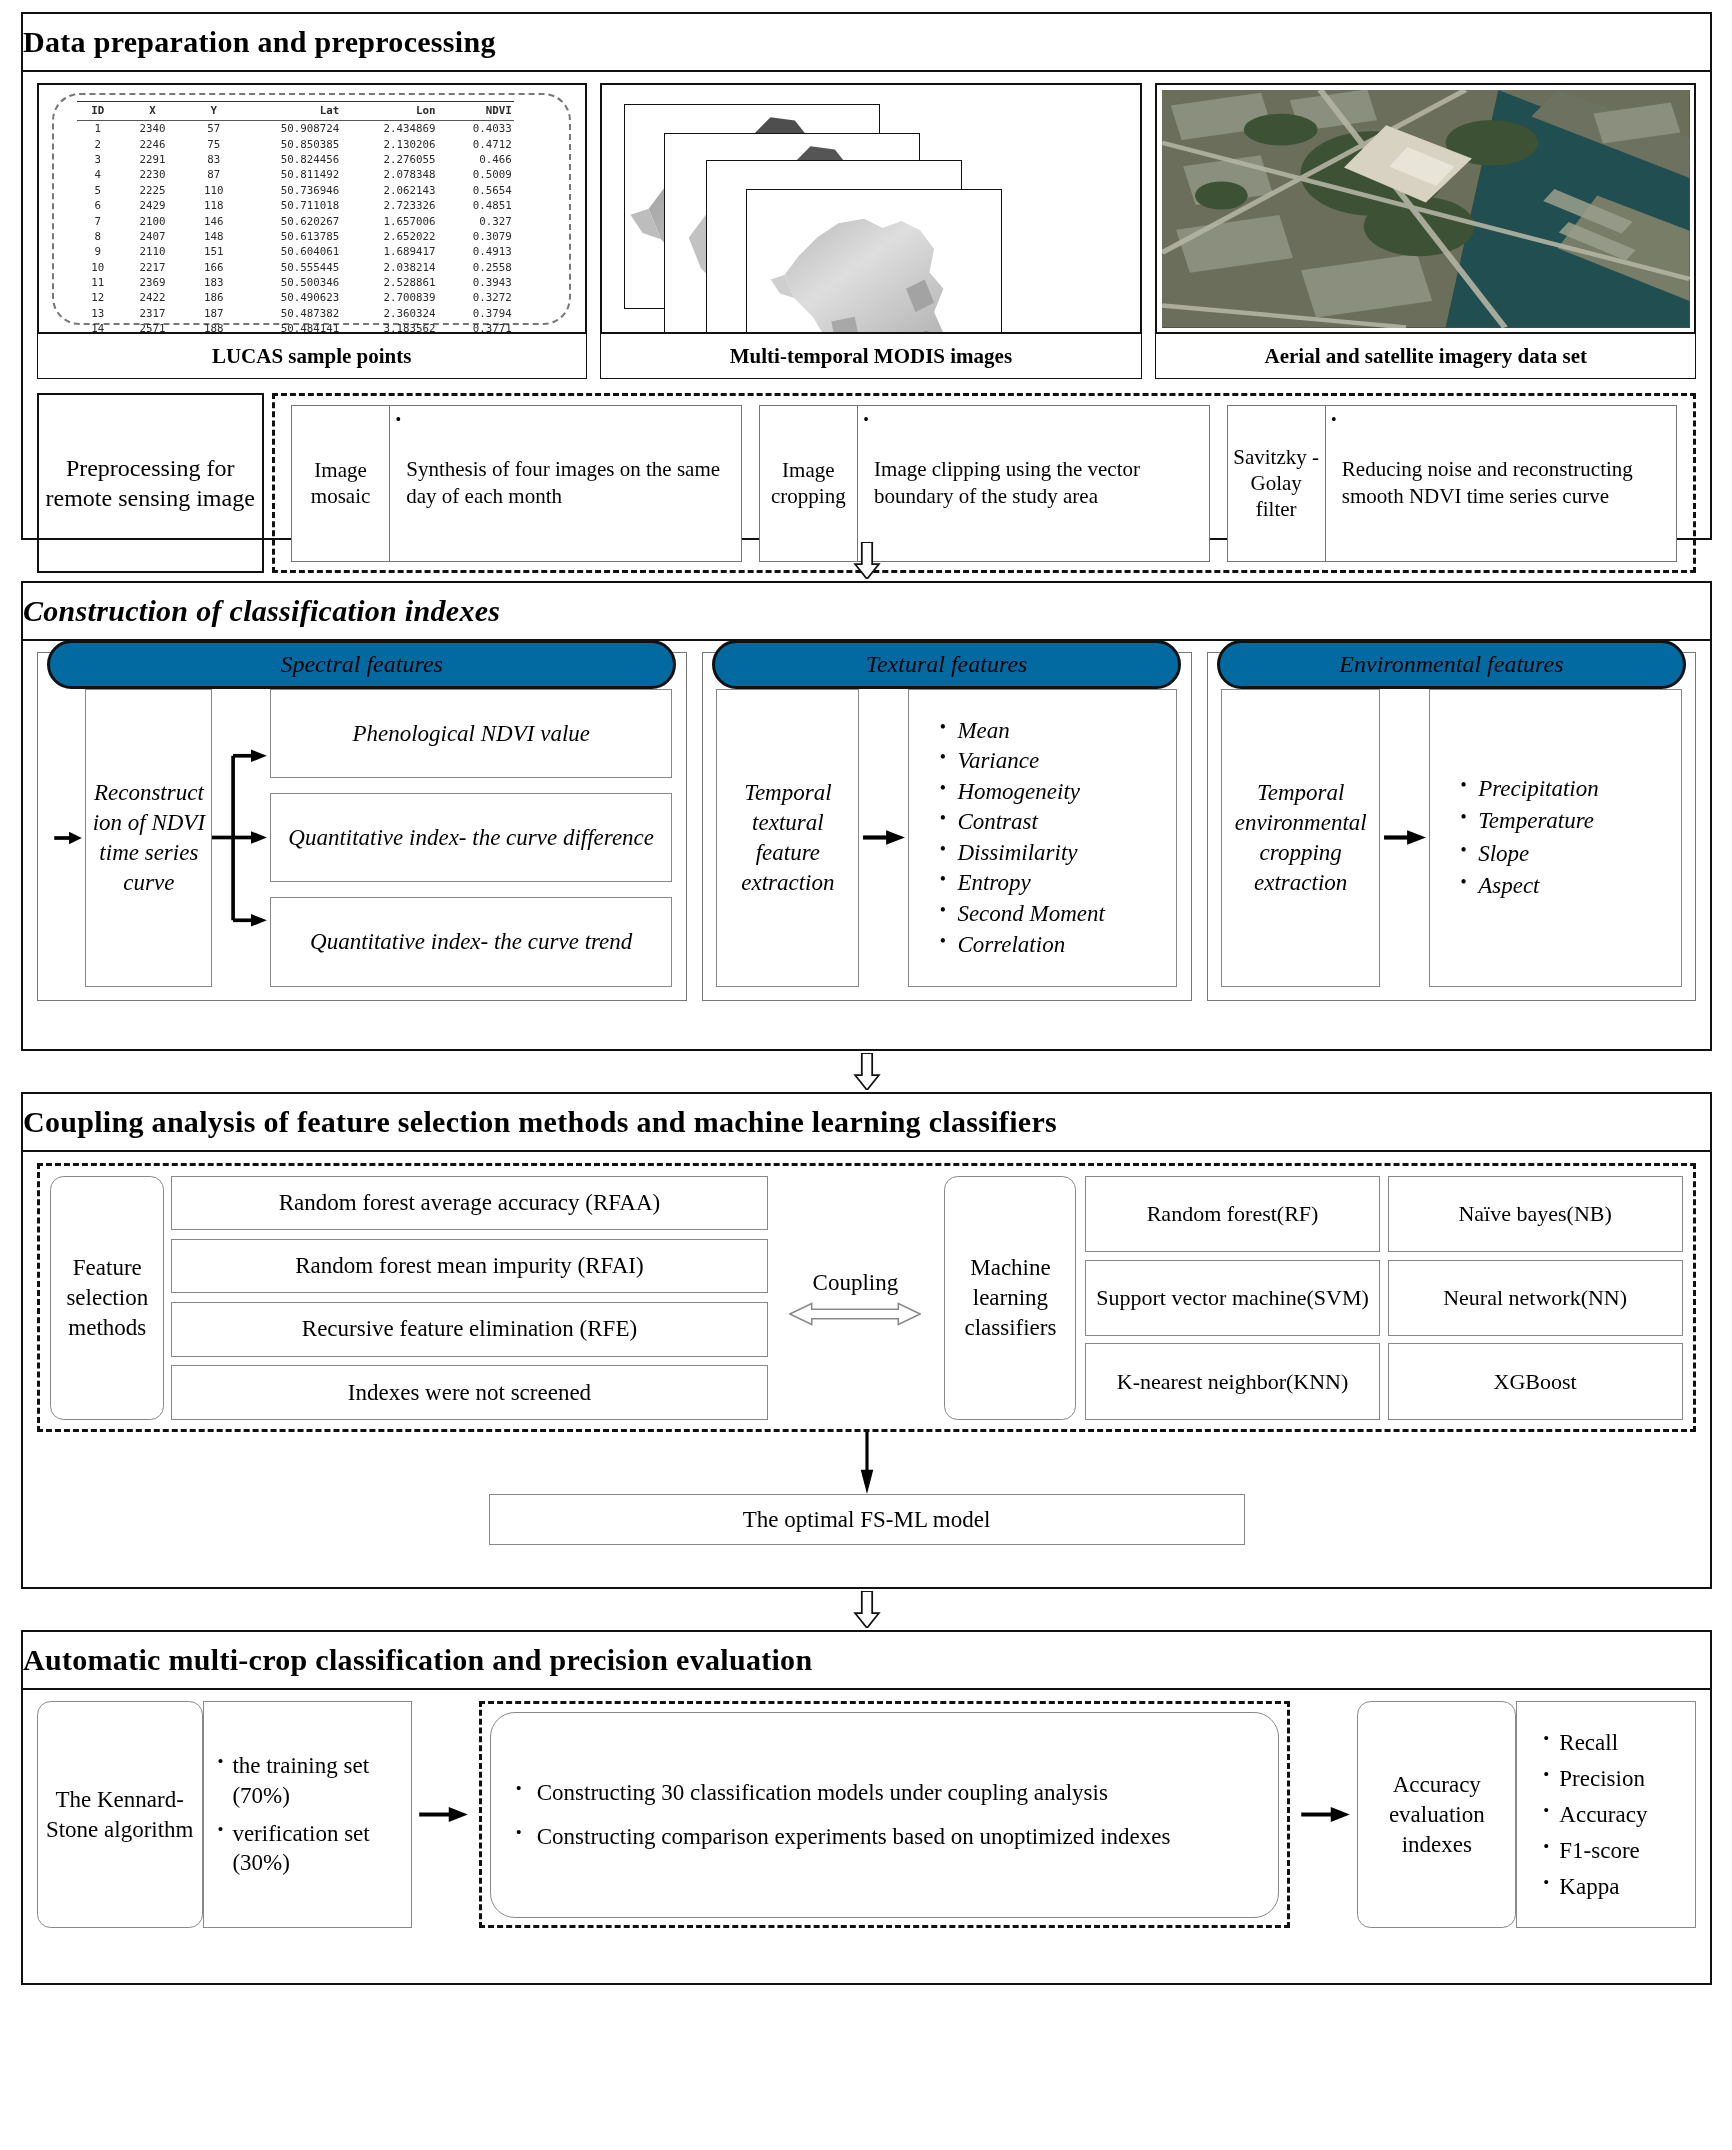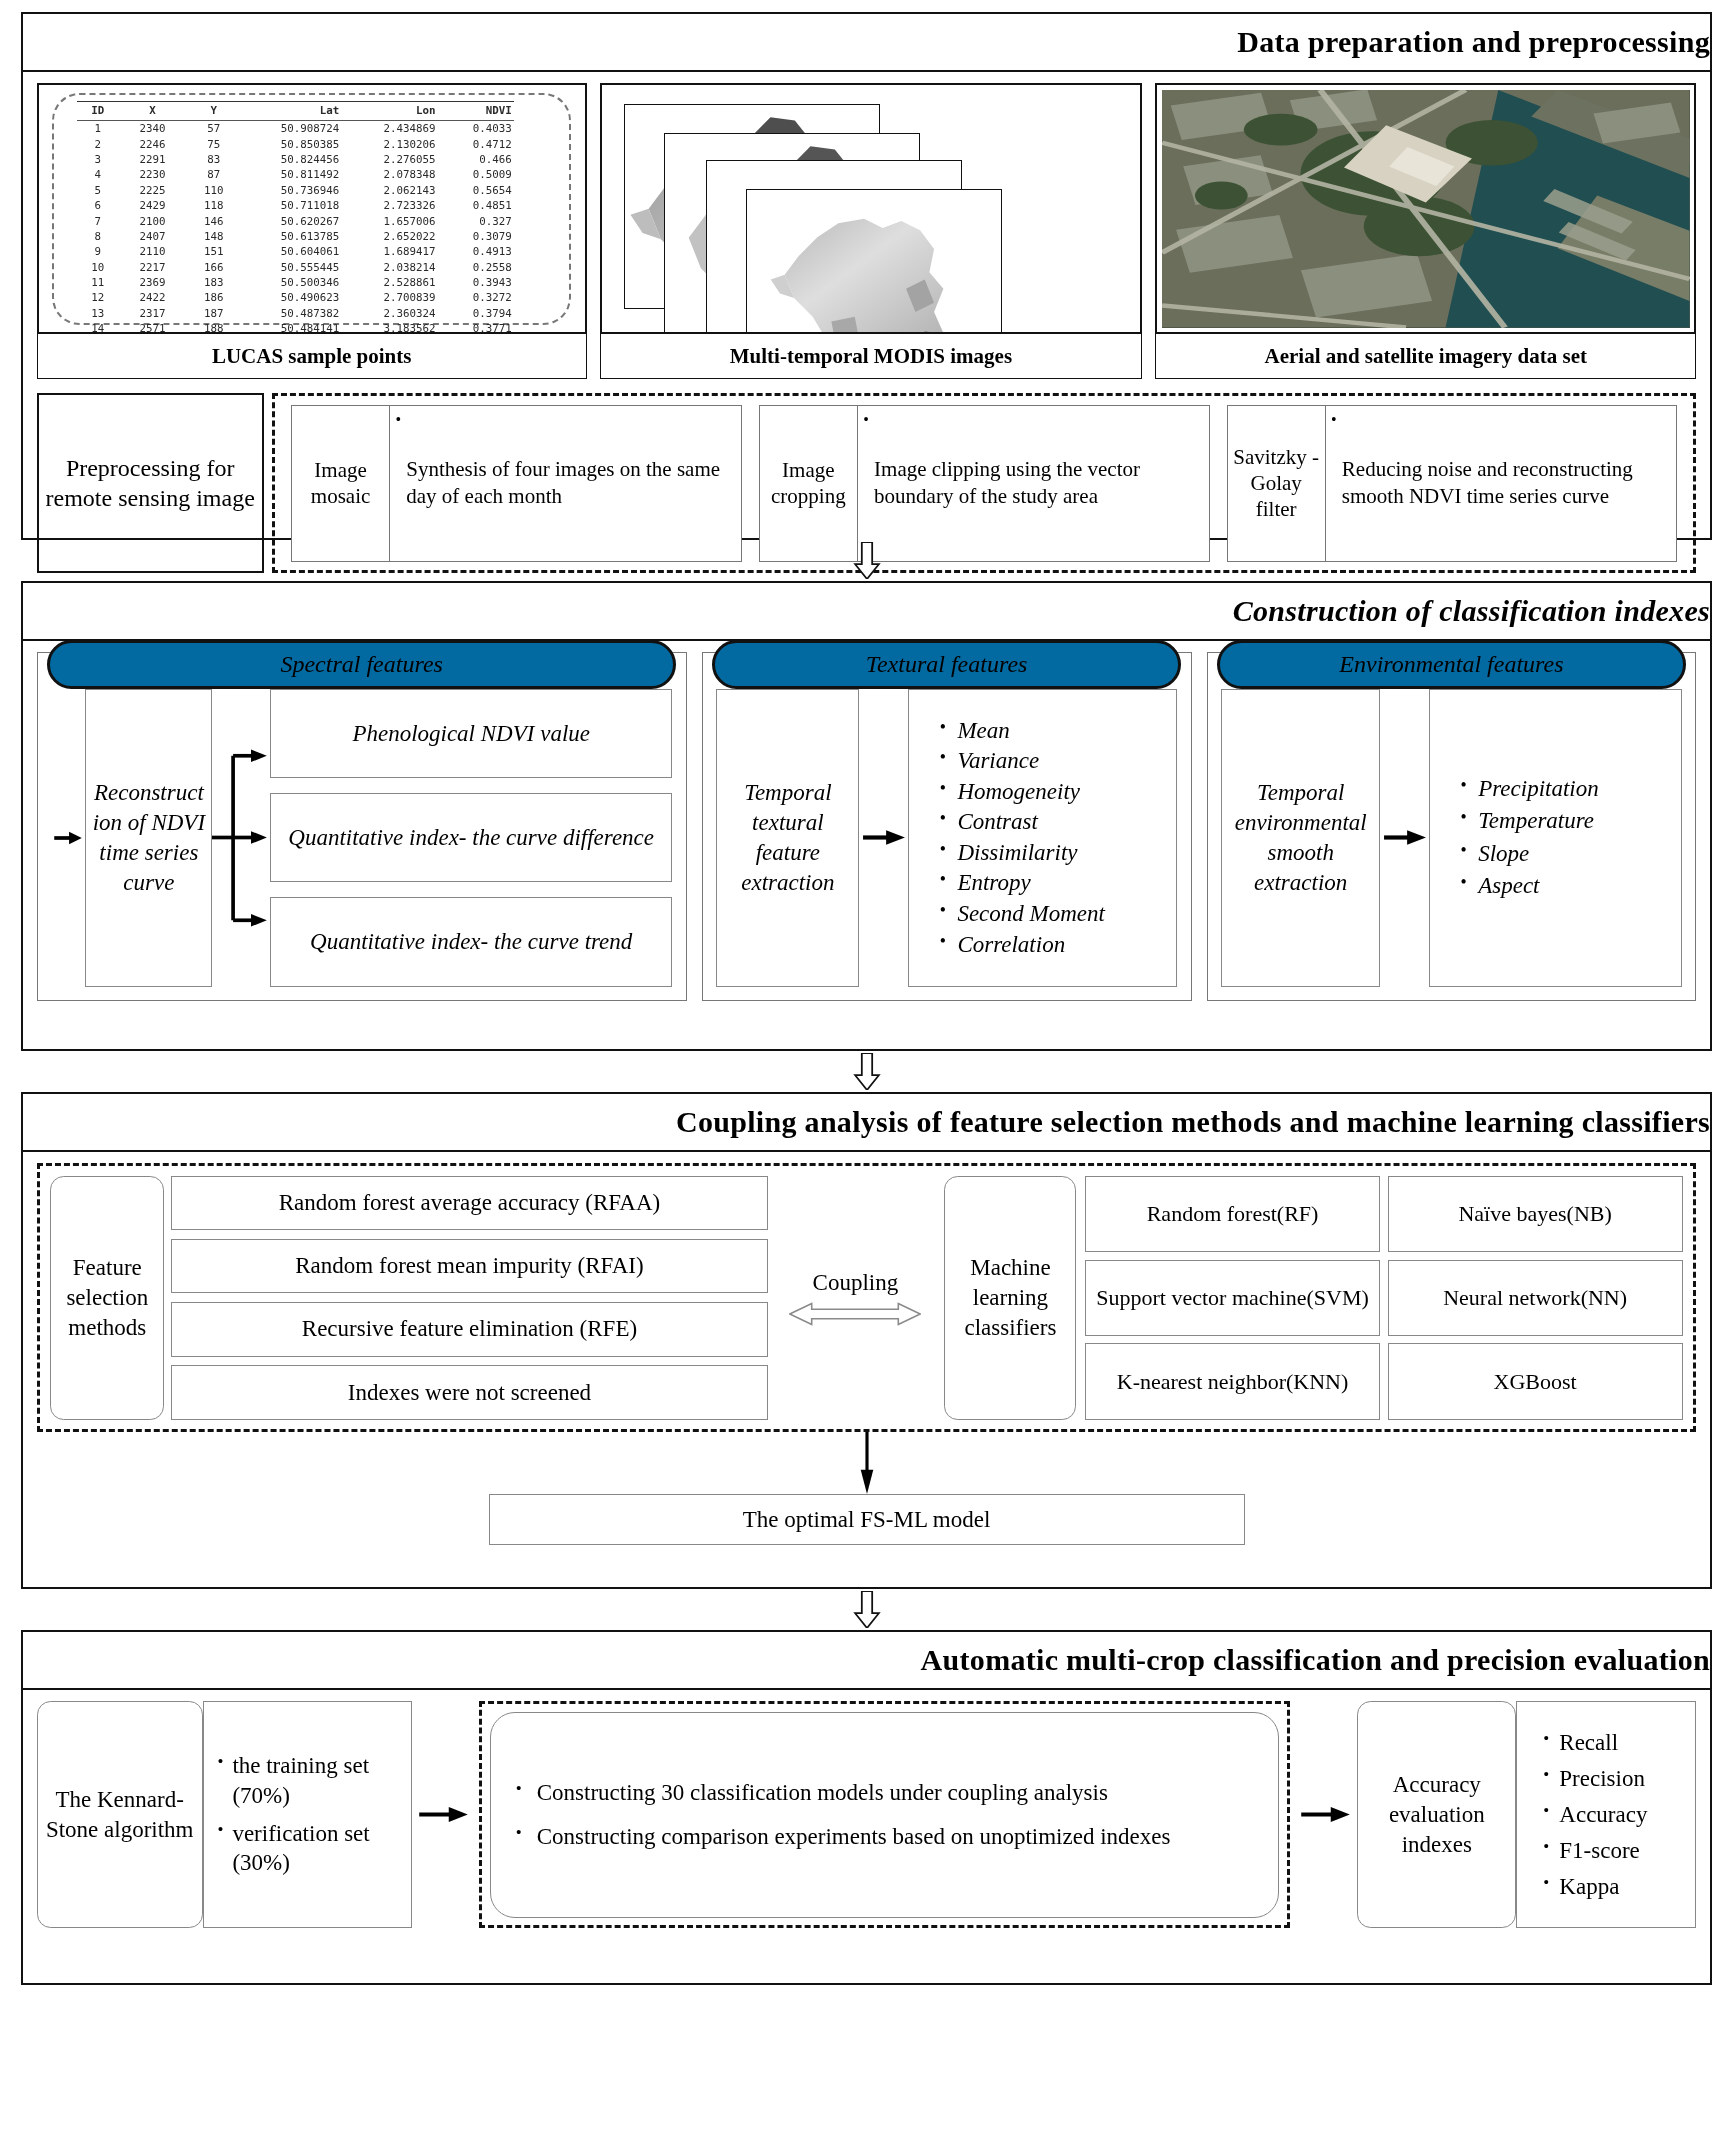--- a/index.html
+++ b/index.html
@@ -11,21 +11,21 @@
   .page{position:absolute;inset:0;padding:11.6px 21px 10.6px 21px;box-sizing:border-box;}
 
   
   .stage{
     border:2.6px solid #111;
     box-sizing:border-box;
     background:#fff;
     position:relative;
   }
   .stage-title{
-    text-align:right;
+    text-align:left;
     font-weight:bold;
     font-size:30px;
     letter-spacing:0.3px;
     padding:11.6px 0 10.6px 0;
     border-bottom:2.6px solid #111;
   }
   .stage-body{padding:11.6px 13.7px 13.7px 13.7px;}
   .pill{border:3.2px solid #111;border-radius:29px;box-sizing:border-box;background:#0369a1;}
 
   .center{display:flex;align-items:center;justify-content:center;text-align:center;}
@@ -557,21 +557,21 @@
                   <li>Second Moment</li>
                   <li>Correlation</li>
                 </ul>
             </div>
           </div>
         </div>
 
         <div class="feat-card" style="flex:1;">
           <div class="feat-head pill center">Environmental features</div>
           <div class="feat-inner">
-            <div class="sp-box center" style="width:159px;">Temporal environmental smooth extraction</div>
+            <div class="sp-box center" style="width:159px;">Temporal environmental cropping extraction</div>
             <div class="arrow-h" style="width:49px;">
               <svg class="ar" width="44" height="19" viewBox="0 0 84 36">
                 <line x1="2" y1="18" x2="52" y2="18" stroke="#000" stroke-width="8"></line>
                 <polygon points="46,4 82,18 46,32" fill="#000"></polygon>
               </svg>
             </div>
             <div class="env-list">
               <ul id="environmental-outputs">
                   <li>Precipitation</li>
                   <li>Temperature</li>

